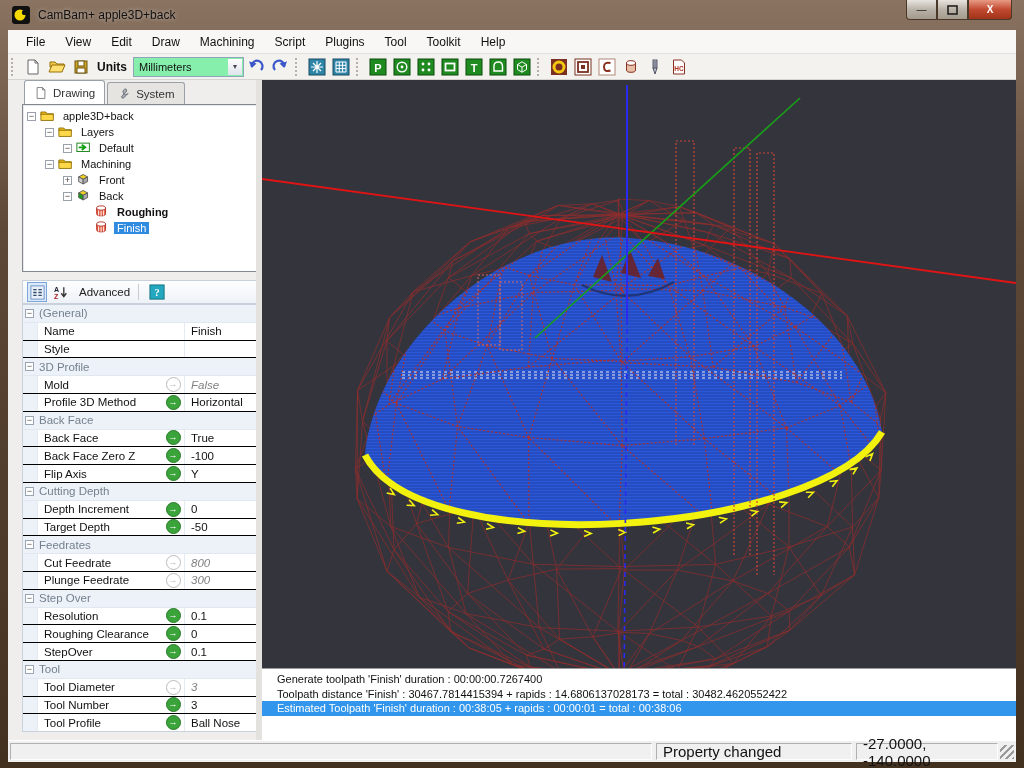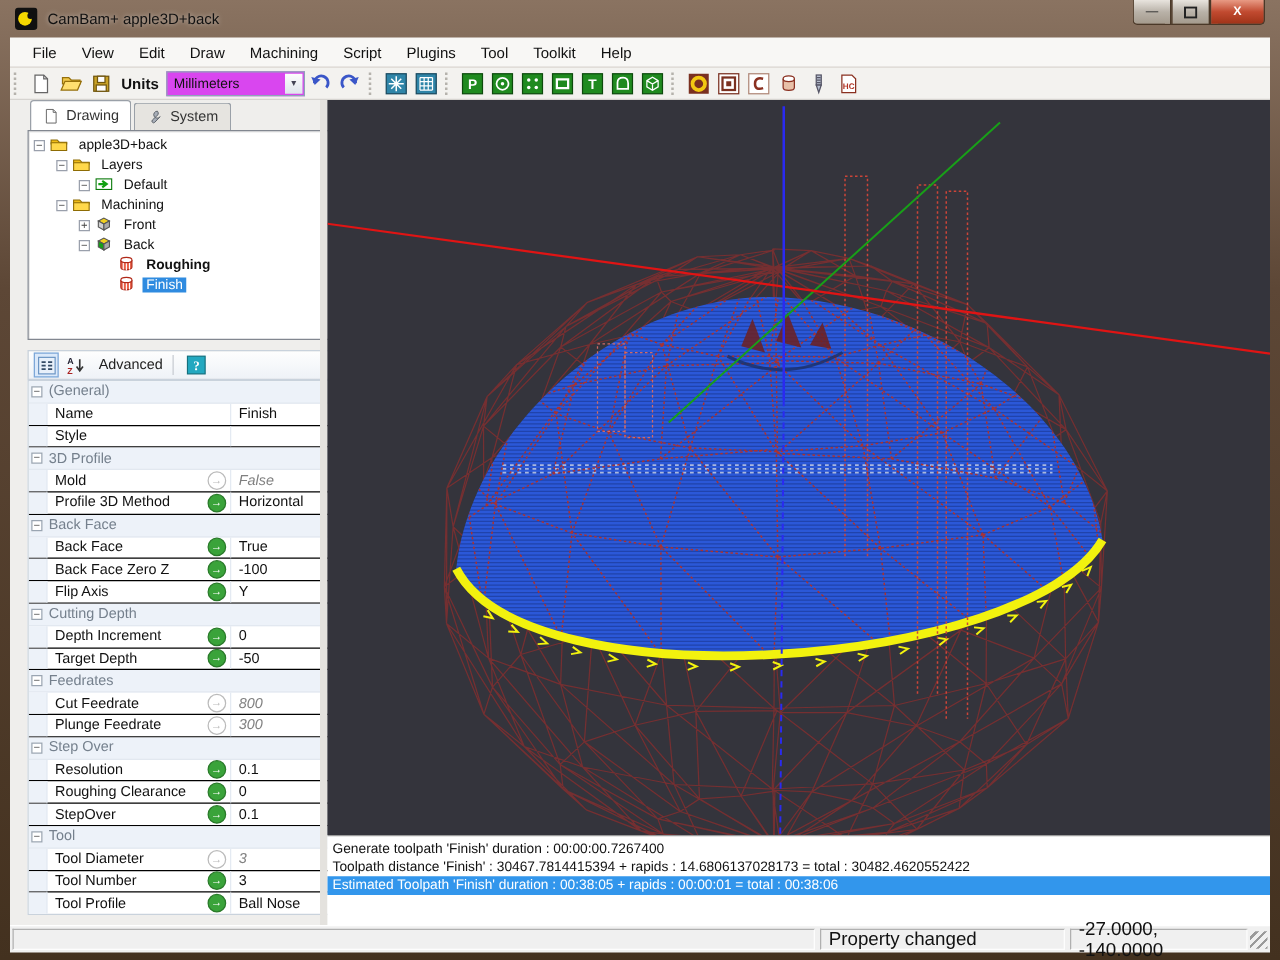--- a/index.html
+++ b/index.html
@@ -21,21 +21,21 @@
   .winbtn.min{border-bottom-left-radius:4px;}
   
   .menubar{position:absolute;left:8px;right:8px;top:30px;height:24px;background:#f8f7f5;
     border-bottom:1px solid #e2e0dc;display:flex;align-items:center;padding-left:8px;box-sizing:border-box;}
   .menuitem{padding:4px 10px;font-size:12px;color:#111;}
   .toolbar{position:absolute;left:8px;right:8px;top:54px;height:26px;background:#f3f2ef;
     border-bottom:1px solid #d6d4d0;display:flex;align-items:center;box-sizing:border-box;}
   .grip{width:5px;height:18px;margin:0 3px;border-left:2px dotted #b5b2ac;}
   .tbtn{width:22px;height:22px;display:flex;align-items:center;justify-content:center;margin:0 1px;}
   .units-label{font-size:12px;font-weight:bold;margin:0 6px 0 4px;color:#111;}
-  .units-combo{width:104px;height:18px;background:#d946ef;border:1px solid #8ea4b8;
+  .units-combo{width:104px;height:18px;background:#86efac;border:1px solid #8ea4b8;
     font-size:11px;display:flex;align-items:center;padding-left:5px;color:#111;position:relative;}
   .units-combo .arrow{position:absolute;right:1px;top:1px;bottom:1px;width:14px;
     background:linear-gradient(180deg,#fdfdfd,#dfe5ec);display:flex;align-items:center;justify-content:center;font-size:8px;color:#445;}
   
   .main{position:absolute;left:8px;right:8px;top:80px;bottom:28px;background:#efeeec;}
   .left-panel{position:absolute;left:12px;top:0;width:248px;bottom:0;background:#efeeec;}
   .tabstrip{position:absolute;left:0;top:0;right:0;height:24px;display:flex;align-items:flex-end;padding-left:4px;}
   .tab{height:21px;display:flex;align-items:center;padding:0 9px;font-size:11.5px;
     border:1px solid #9aa0a8;border-bottom:none;border-radius:3px 3px 0 0;background:#e6e4e0;color:#333;margin-right:2px;}
   .tab.active{background:#fff;height:23px;z-index:2;}
@@ -71,21 +71,21 @@
   .circ{width:13px;height:13px;border-radius:50%;display:flex;align-items:center;justify-content:center;
     color:#fff;font-size:9px;line-height:13px;}
   .circ.green{background:#3aa33a;border:1px solid #2a7a2a;}
   .circ.gray{background:#fff;border:1px solid #bbb;color:#bbb;}
   
   .splitter{position:absolute;left:248px;top:0;width:6px;bottom:0;background:#e4e2de;}
   .right-area{position:absolute;left:254px;right:0;top:0;bottom:0;}
   .viewport{position:absolute;left:0;top:0;right:0;height:588px;background:#34343c;}
   .logarea{position:absolute;left:0;right:0;top:588px;bottom:0;background:#fff;border-top:1px solid #9a9a9a;
     font-size:11px;color:#111;padding-top:3px;box-sizing:border-box;}
-  .logline{height:14.5px;line-height:14.5px;padding-left:4px;white-space:nowrap;}
+  .logline{height:14.5px;line-height:14.5px;padding-left:15px;white-space:nowrap;}
   .logline.highlight{background:#3296ec;color:#fff;}
   
   .statusbar{position:absolute;left:8px;right:8px;bottom:6px;height:22px;background:#f0f0f0;
     display:flex;align-items:center;padding:0 2px;box-sizing:border-box;border-top:1px solid #fff;}
   .sbsec{height:17px;border:1px solid;border-color:#b0b0b0 #fdfdfd #fdfdfd #b0b0b0;
     font-size:15px;display:flex;align-items:center;padding:0 6px;color:#111;box-sizing:border-box;}
   .sbsec.spring{flex:1;margin-right:4px;}
   .sbsec.msg{width:196px;margin-right:4px;}
   .sbsec.coords{width:142px;justify-content:flex-end;}
   .sizegrip{width:14px;height:14px;margin-left:2px;

